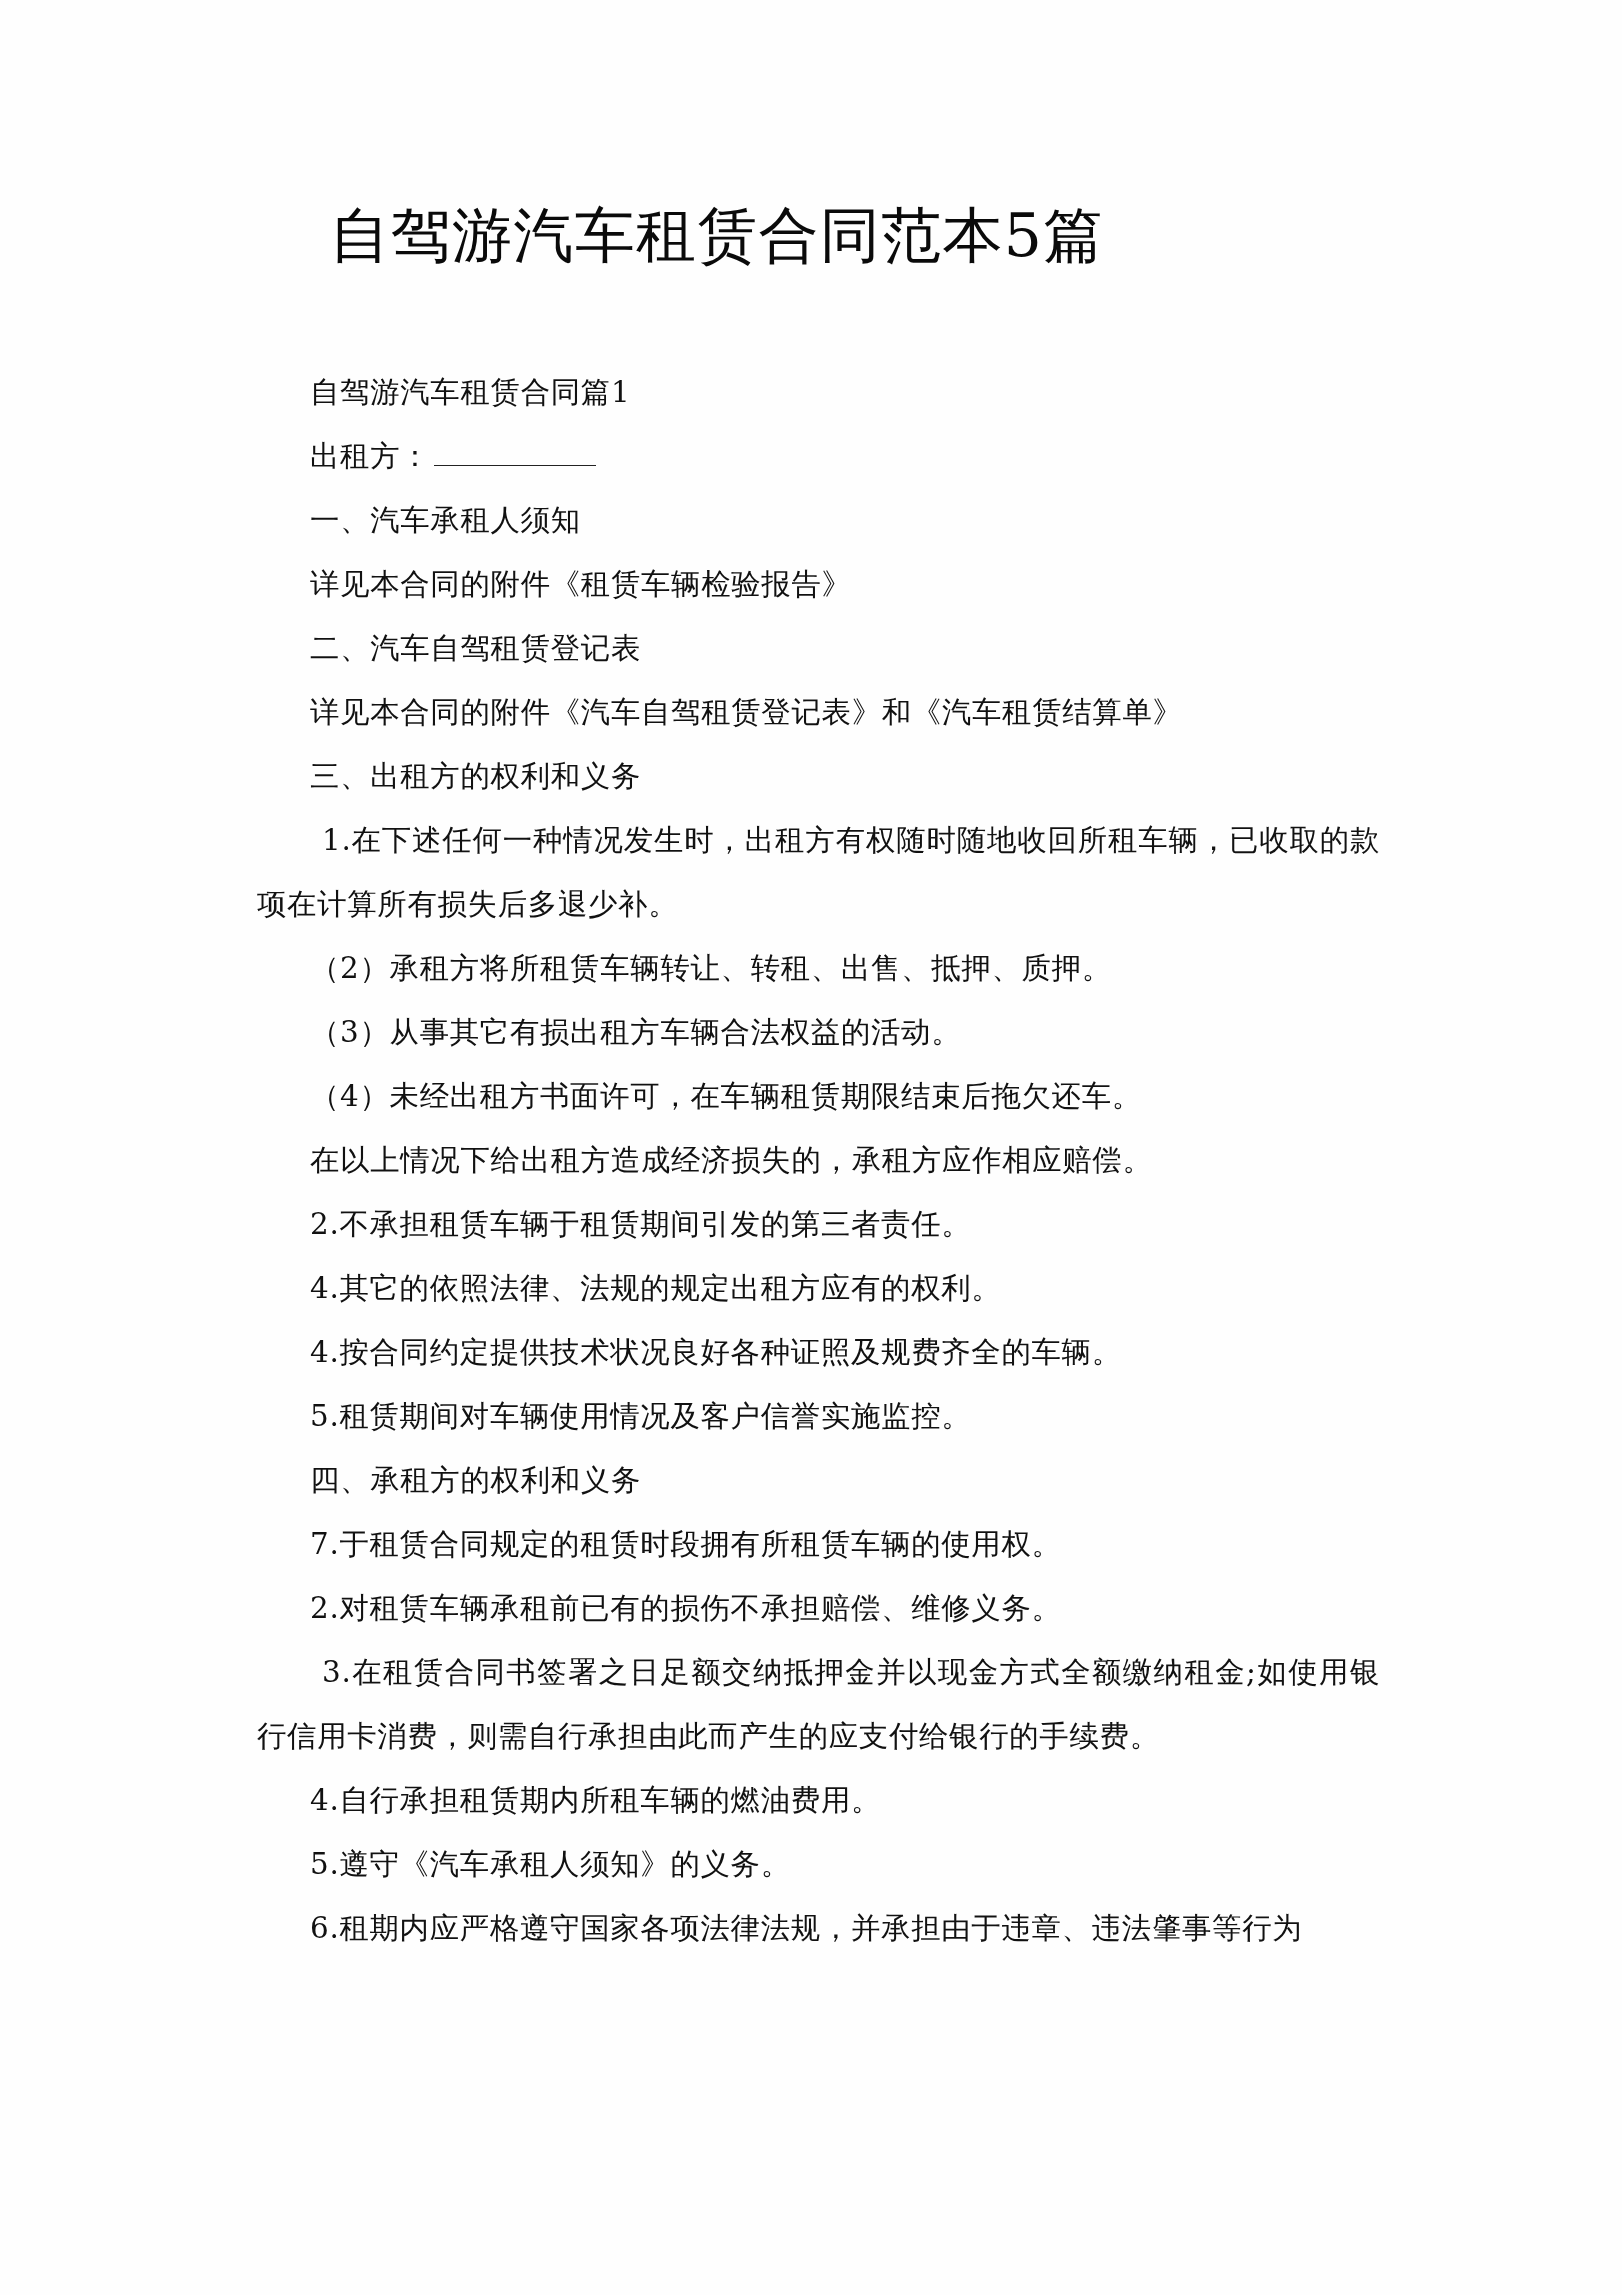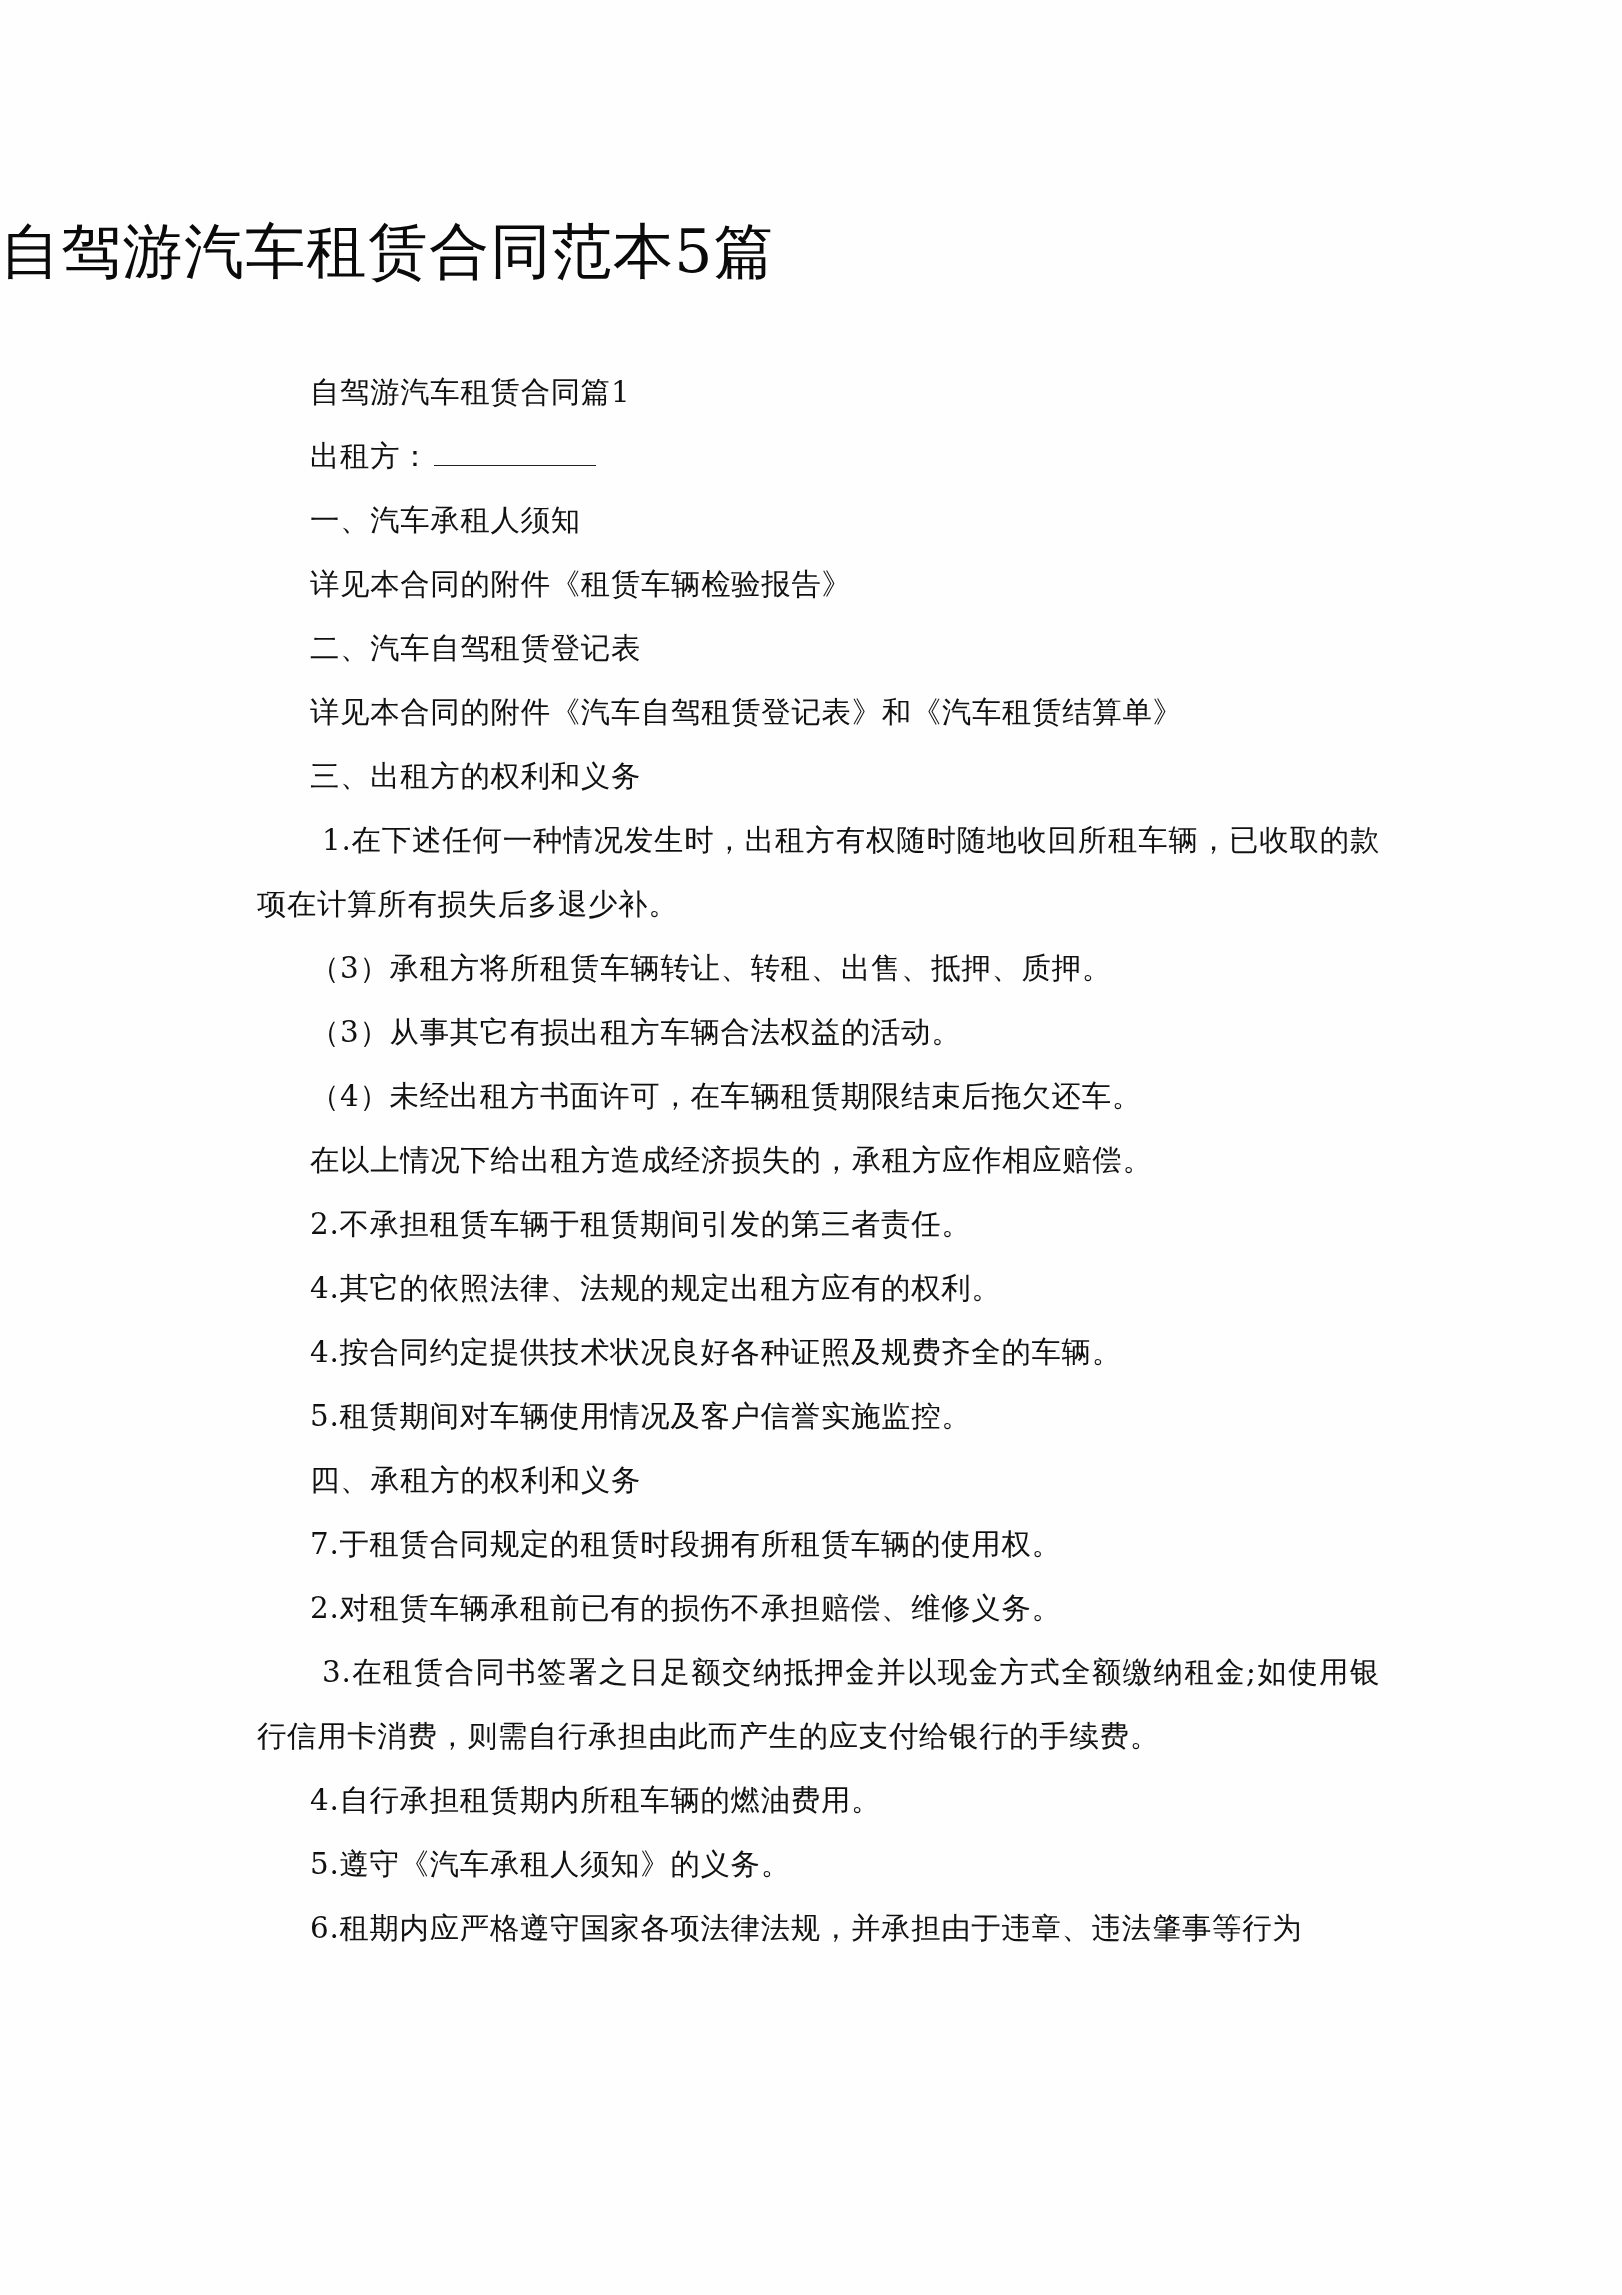--- a/index.html
+++ b/index.html
@@ -3,22 +3,22 @@
 <meta charset="utf-8">
 <style>
   html, body { margin: 0; padding: 0; background: #ffffff; }
   body {
     width: 1623px; height: 2295px; position: relative; overflow: hidden;
     font-family: "DejaVu Serif", "Liberation Serif", serif;
     color: #111111;
   }
   .page { position: absolute; left: 0; top: 0; width: 1623px; height: 2295px; background: #fefefe; }
   .title {
-    position: absolute; left: 0; top: 196px; width: 1434px; text-align: left;
-    font-size: 60px; line-height: 79px; letter-spacing: 1.3px; color: #0a0a0a; margin-top: 16px;
+    position: absolute; left: 0; top: 196px; width: 1434px; text-align: center;
+    font-size: 60px; line-height: 79px; letter-spacing: 1.3px; color: #0a0a0a;
   }
   .body {
     position: absolute; left: 245px; top: 360px; width: 1135px;
     font-size: 29.4px; line-height: 64px; letter-spacing: 0.7px;
   }
   .p { margin: 0; padding: 0; text-indent: 65px; text-align: justify; white-space: normal; }
   .p.wrap { text-align: justify; text-align-last: left; margin-left: 12px; }
   .blank {
     display: inline-block; width: 162px; border-bottom: 1.3px solid #222; height: 29px;
     vertical-align: baseline; margin-left: 3.9px;
@@ -32,21 +32,21 @@
 
   <div class="body">
     <p class="p">自驾游汽车租赁合同篇1</p>
     <p class="p"><span>出租方：</span><span class="blank"></span></p>
     <p class="p">一、汽车承租人须知</p>
     <p class="p">详见本合同的附件《租赁车辆检验报告》</p>
     <p class="p">二、汽车自驾租赁登记表</p>
     <p class="p">详见本合同的附件《汽车自驾租赁登记表》和《汽车租赁结算单》</p>
     <p class="p">三、出租方的权利和义务</p>
     <p class="p wrap">1.在下述任何一种情况发生时，出租方有权随时随地收回所租车辆，已收取的款项在计算所有损失后多退少补。</p>
-    <p class="p">（3）承租方将所租赁车辆转让、转租、出售、抵押、质押。</p>
+    <p class="p">（2）承租方将所租赁车辆转让、转租、出售、抵押、质押。</p>
     <p class="p">（3）从事其它有损出租方车辆合法权益的活动。</p>
     <p class="p">（4）未经出租方书面许可，在车辆租赁期限结束后拖欠还车。</p>
     <p class="p">在以上情况下给出租方造成经济损失的，承租方应作相应赔偿。</p>
     <p class="p">2.不承担租赁车辆于租赁期间引发的第三者责任。</p>
     <p class="p">4.其它的依照法律、法规的规定出租方应有的权利。</p>
     <p class="p">4.按合同约定提供技术状况良好各种证照及规费齐全的车辆。</p>
     <p class="p">5.租赁期间对车辆使用情况及客户信誉实施监控。</p>
     <p class="p">四、承租方的权利和义务</p>
     <p class="p">7.于租赁合同规定的租赁时段拥有所租赁车辆的使用权。</p>
     <p class="p">2.对租赁车辆承租前已有的损伤不承担赔偿、维修义务。</p>

